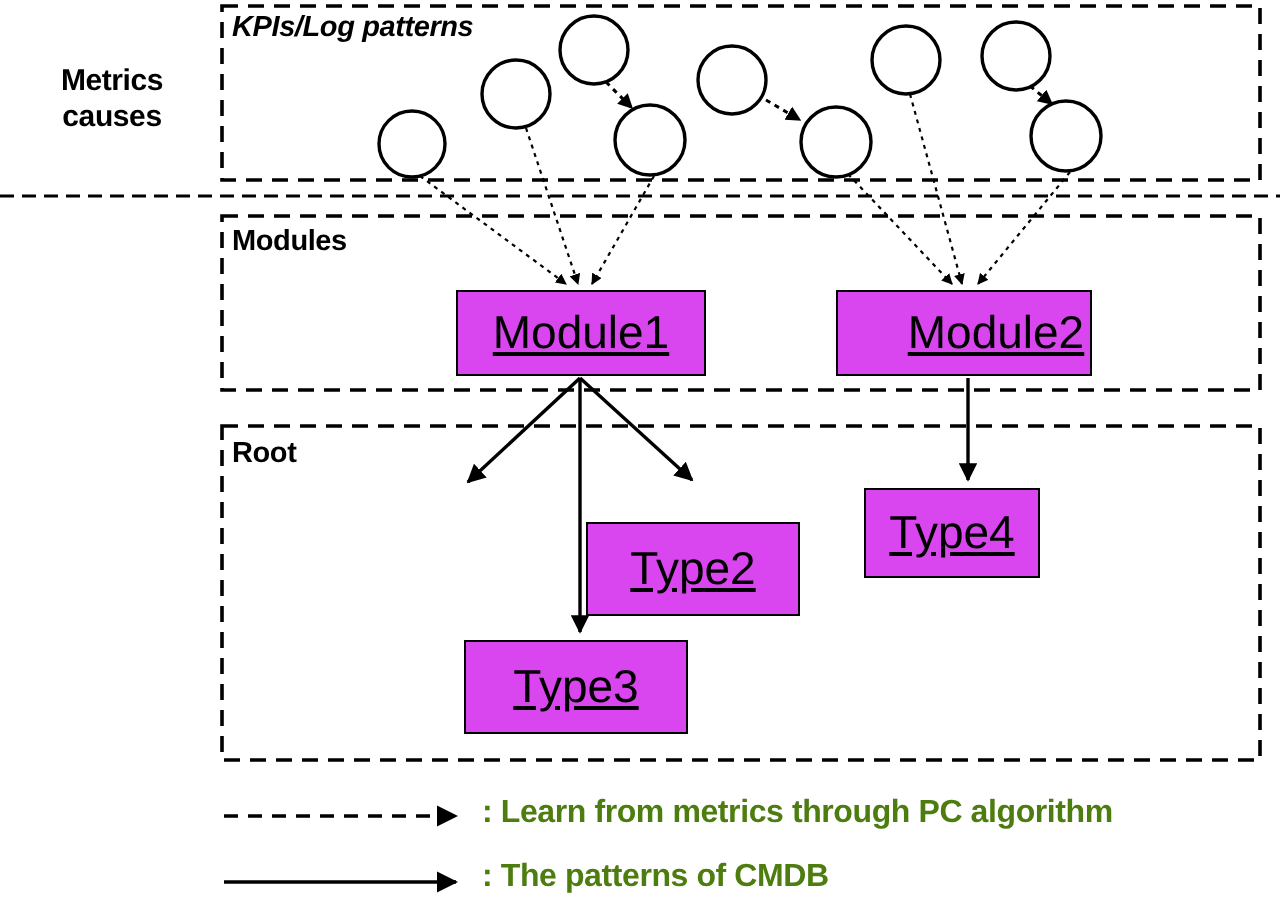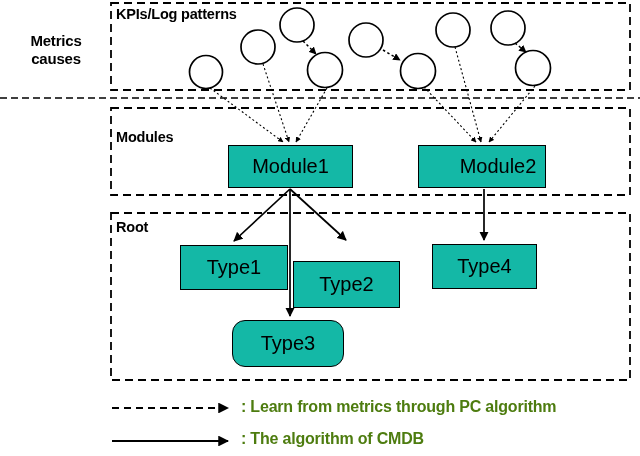--- a/index.html
+++ b/index.html
@@ -42,41 +42,42 @@
     width: 108px;
   }
   .group-title {
     position: absolute;
     font-weight: bold;
     font-size: 14.5px;
     color: #000;
     letter-spacing: -0.2px;
     white-space: nowrap;
   }
-  #metrics-group-title { left: 116px; top: 6px; }
-  #modules-group-title { left: 116px; top: 129px; }
+  #metrics-group-title { left: 116px; top: 6px; font-style: italic; }
+  #modules-group-title { left: 116px; top: 113px; }
   #types-group-title   { left: 116px; top: 219px; }
 
   .node-box {
     position: absolute;
     border: 1.6px solid #000;
-    background: #14b8a6;
+    background: #d946ef;
     display: flex;
     align-items: center;
     justify-content: center;
-    font-size: 20px;
+    font-size: 23px;
     color: #000;
     box-sizing: border-box;
+    text-decoration: underline;
   }
   #module1-box { left: 228px; top: 145px; width: 125px; height: 43px; }
   #module2-box { left: 418px; top: 145px; width: 128px; height: 43px; padding-left: 32px; }
   #type1-box   { left: 180px; top: 245px; width: 108px; height: 45px; }
   #type2-box   { left: 293px; top: 261px; width: 107px; height: 47px; }
-  #type4-box   { left: 432px; top: 244px; width: 105px; height: 45px; }
-  #type3-box   { left: 232px; top: 320px; width: 112px; height: 47px; border-radius: 13px; }
+  #type4-box   { left: 432px; top: 244px; width: 88px; height: 45px; }
+  #type3-box   { left: 232px; top: 320px; width: 112px; height: 47px; }
 
   .legend-text {
     position: absolute;
     font-weight: bold;
     font-size: 16px;
     color: #4d7c0f;
     white-space: nowrap;
     letter-spacing: -0.2px;
   }
   #legend-dashed-text { left: 241px; top: 398px; }
@@ -159,21 +160,20 @@
   </div>
 
 
   <div class="group-title" id="metrics-group-title">KPIs/Log patterns</div>
   <div class="group-title" id="modules-group-title">Modules</div>
   <div class="group-title" id="types-group-title">Root</div>
 
   <div class="node-box" id="module1-box">Module1</div>
   <div class="node-box" id="module2-box">Module2</div>
 
-  <div class="node-box" id="type1-box">Type1</div>
   <div class="node-box" id="type2-box">Type2</div>
   <div class="node-box" id="type4-box">Type4</div>
   <div class="node-box" id="type3-box">Type3</div>
 
   <div class="legend-text" id="legend-dashed-text">: Learn from metrics through PC algorithm</div>
-  <div class="legend-text" id="legend-solid-text">: The algorithm of CMDB</div>
+  <div class="legend-text" id="legend-solid-text">: The patterns of CMDB</div>
 
 </div>
 
 </body></html>

